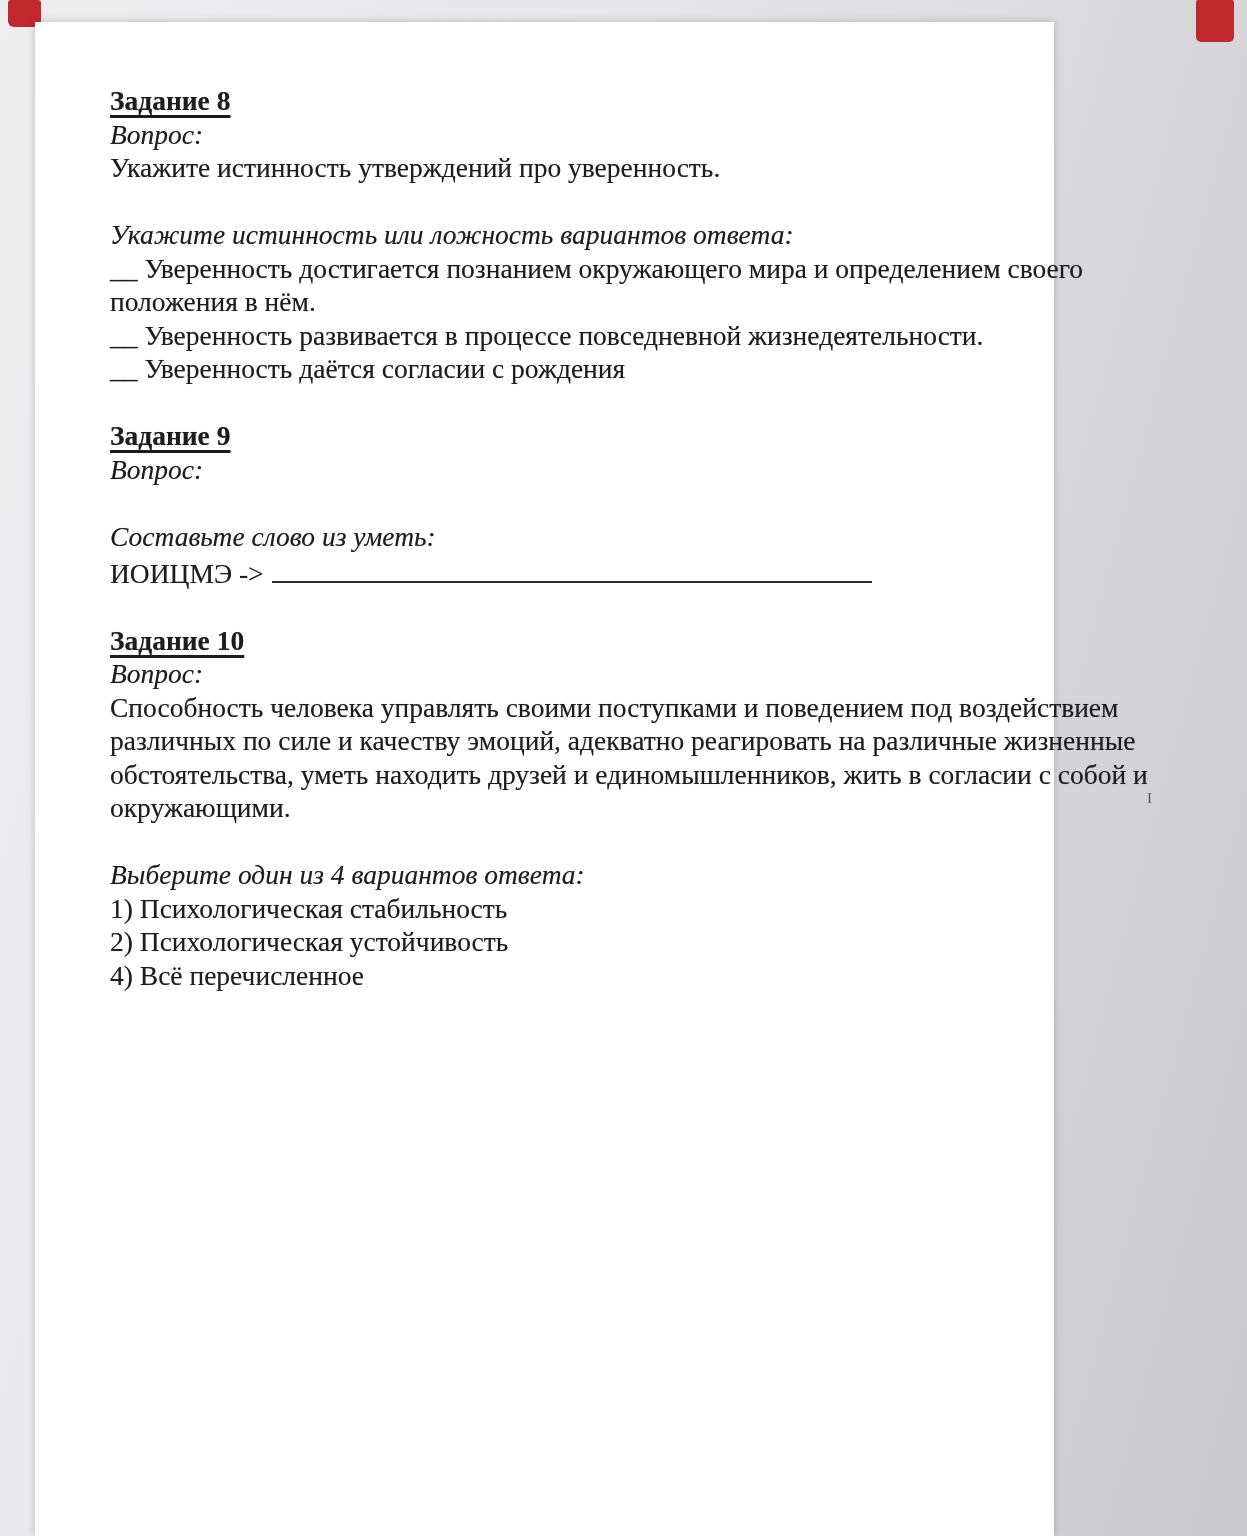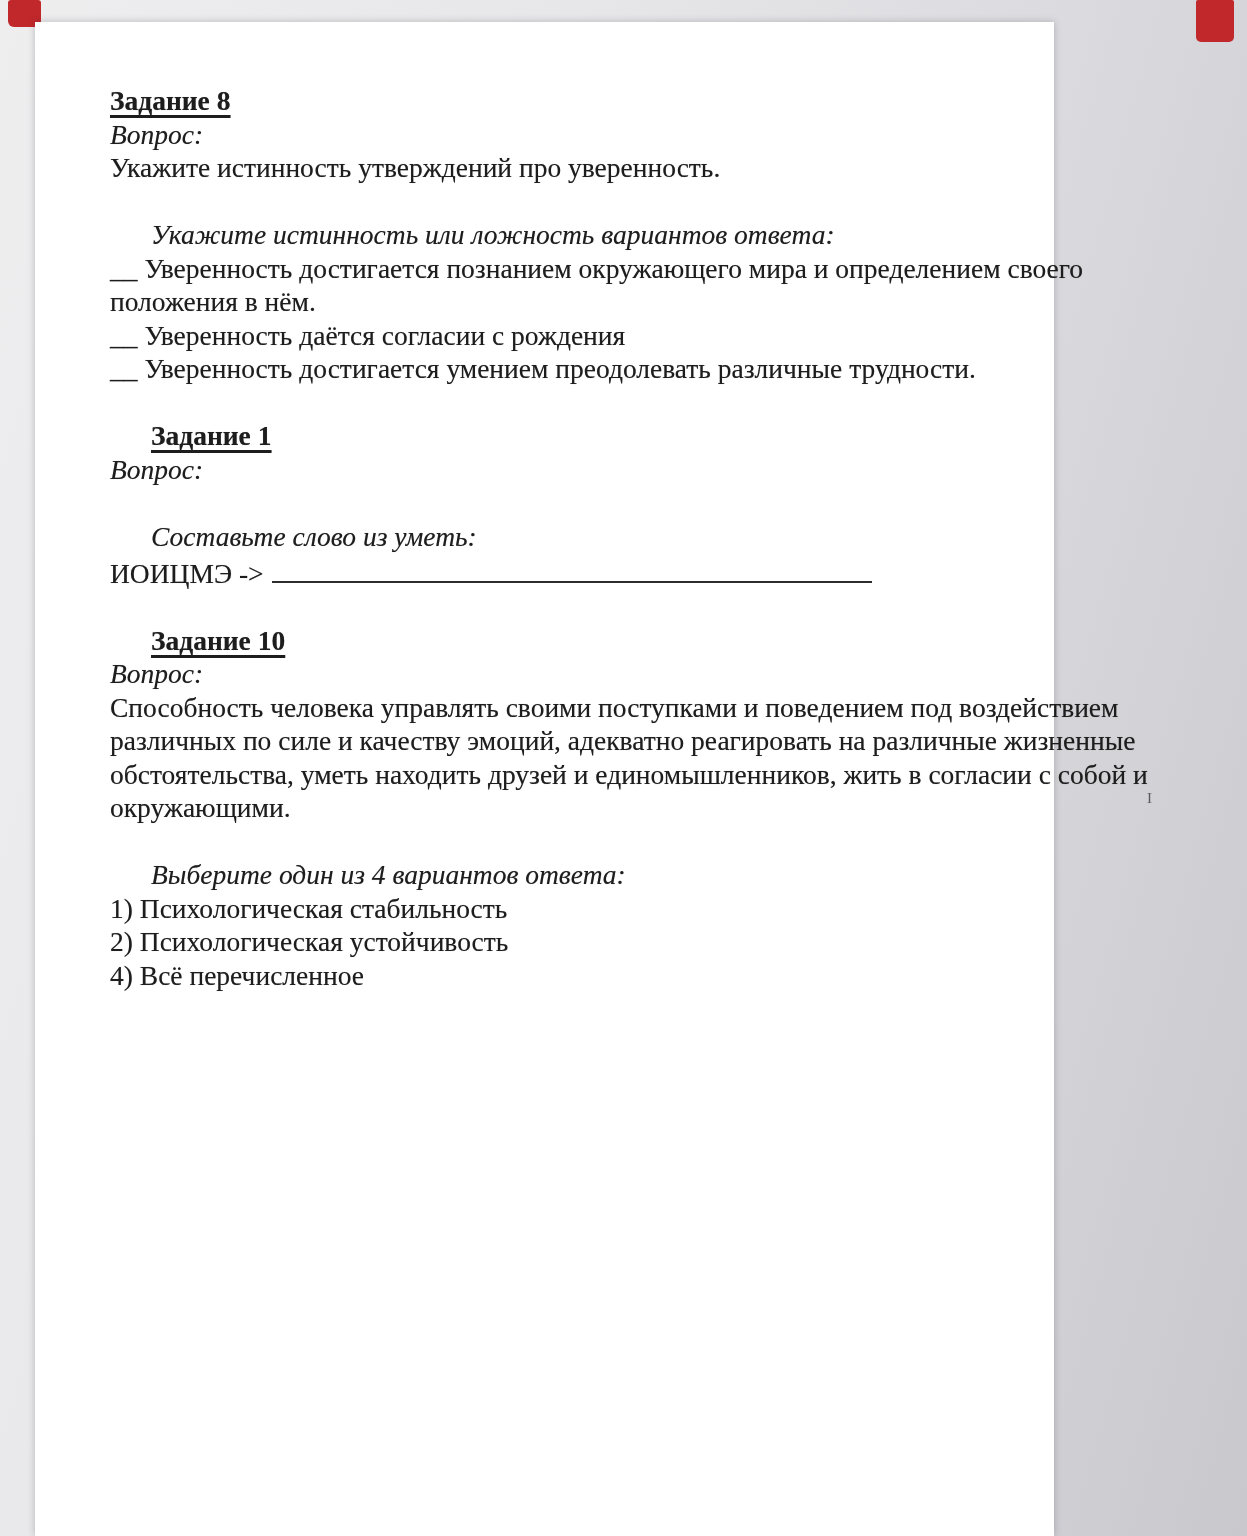--- a/index.html
+++ b/index.html
@@ -57,21 +57,20 @@
     font-size: 27.5px;
     line-height: 33.5px;
     text-shadow: 0 0 0.7px rgba(25, 25, 25, 0.45);
   }
   .block {
     margin: 0;
   }
   
   .gap-before {
     margin-top: 33.5px;
-    margin-left: 41px;
   }
   .task-title {
     font-weight: bold;
   }
   .task-title span {
     text-decoration: underline;
     text-decoration-thickness: 2.5px;
     text-underline-offset: 5px;
   }
   .italic {
@@ -112,25 +111,25 @@
   <div class="content">
 
     <div class="block task-title">
       <span>Задание 8</span>
     </div>
     <div class="block italic">Вопрос:</div>
     <div class="block">Укажите истинность утверждений про уверенность.</div>
 
     <div class="block italic gap-before">Укажите истинность или ложность вариантов ответа:</div>
     <div class="block">__ Уверенность достигается познанием окружающего мира и определением своего положения в нём.</div>
+    <div class="block">__ Уверенность развивается в процессе повседневной жизнедеятельности.</div>
     <div class="block">__ Уверенность даётся согласии с рождения</div>
-    <div class="block">__ Уверенность достигается умением преодолевать различные трудности.</div>
 
     <div class="block task-title gap-before">
-      <span>Задание 1</span>
+      <span>Задание 9</span>
     </div>
     <div class="block italic">Вопрос:</div>
 
     <div class="block italic gap-before">Составьте слово из уметь:</div>
     <div class="block anagram-row">
       <span>ИОИЦМЭ -&gt;</span><span class="blank-line"></span>
     </div>
 
     <div class="block task-title gap-before">
       <span>Задание 10</span>

